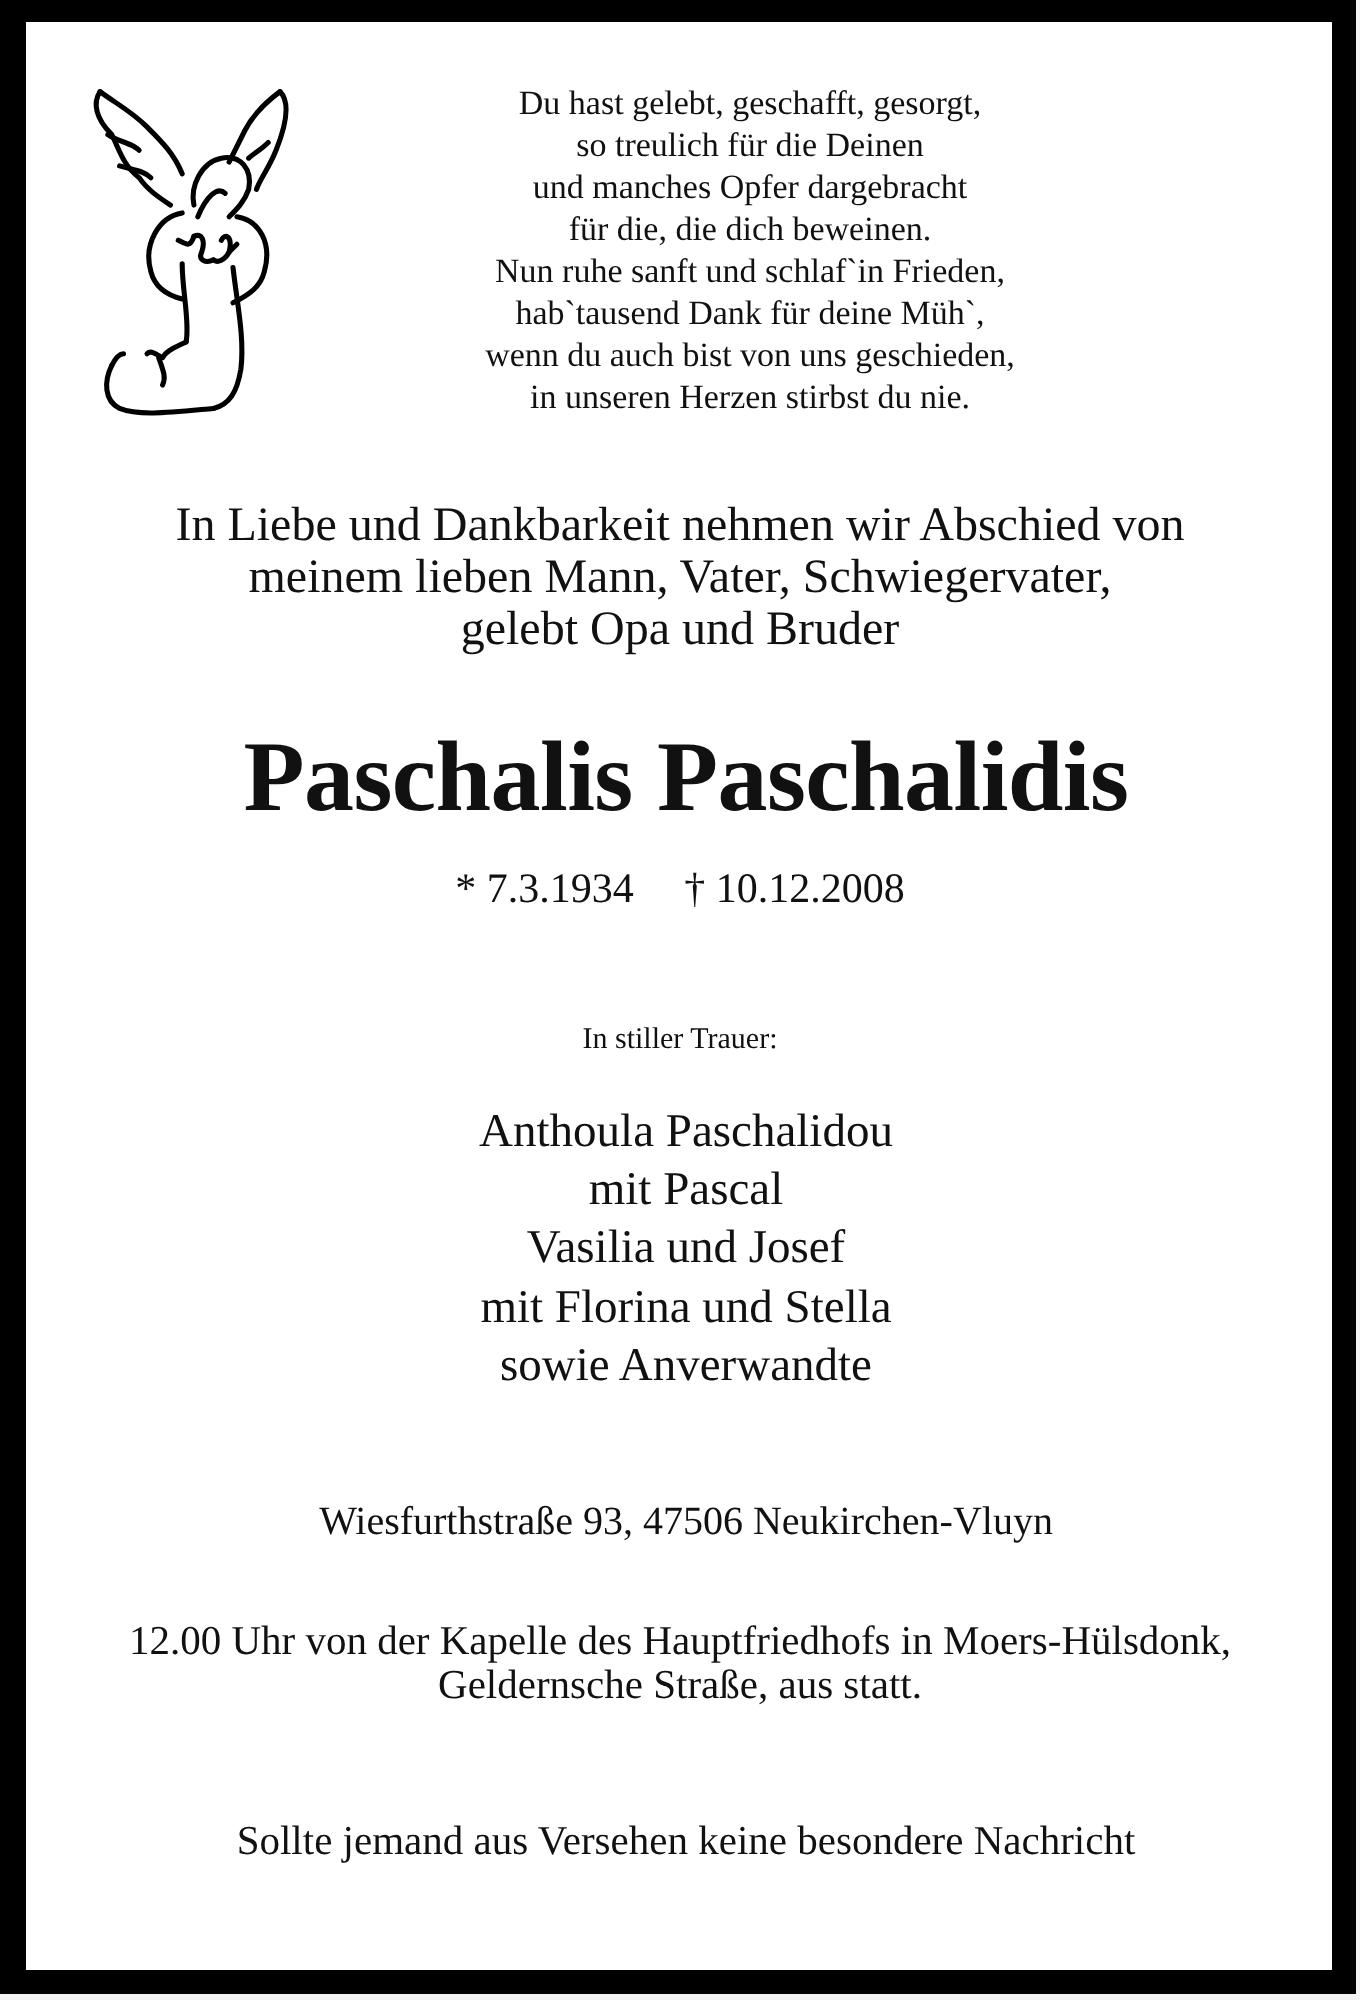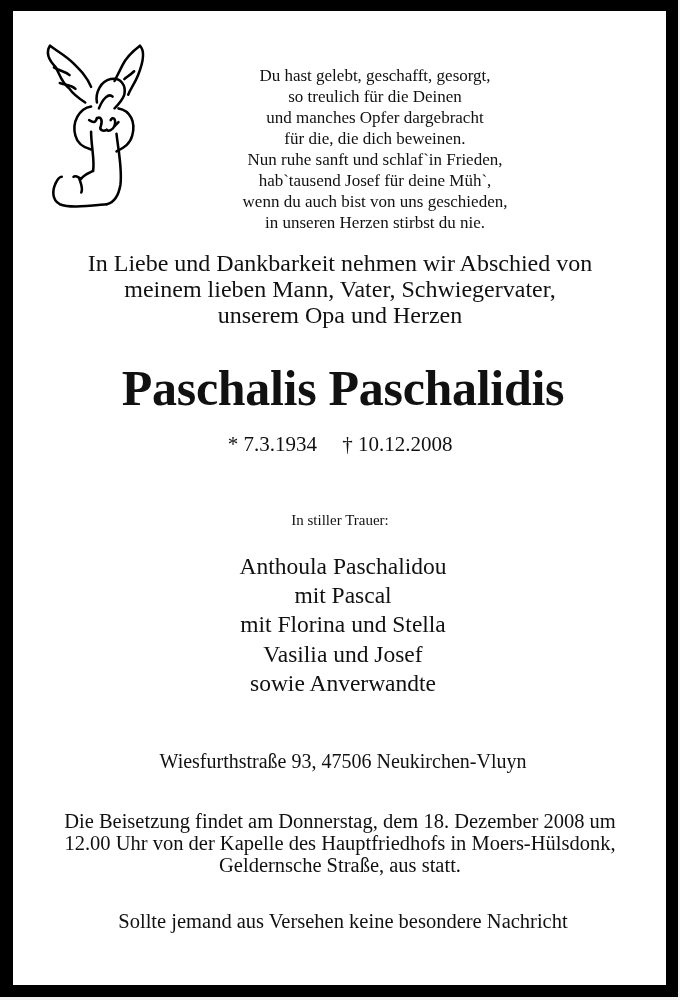--- a/index.html
+++ b/index.html
@@ -17,21 +17,21 @@
   }
   .outer-edge-b {
     position: absolute; left: 0; top: 997px; width: 680px; height: 3px; background: #f2f2f2;
   }
   .serif { font-family: "Liberation Serif", "DejaVu Serif", serif; color: #111111; }
   .block { position: absolute; text-align: center; white-space: nowrap; }
   .block div { display: block; }
 
   .angel { position: absolute; left: 36px; top: 38px; width: 118px; height: 176px; }
 
-  .poem { left: 205px; width: 340px; top: 41px; font-size: 17px; line-height: 21px; margin-top: 24px; }
+  .poem { left: 205px; width: 340px; top: 41px; font-size: 17px; line-height: 21px; }
   .intro { left: 40px; width: 600px; top: 250px; font-size: 24px; line-height: 26px; }
   .name { left: 40px; width: 606px; top: 360px; font-size: 50px; line-height: 56px; font-weight: bold; letter-spacing: -0.3px; }
   .dates { left: 40px; width: 600px; top: 431px; font-size: 21px; line-height: 26px; word-spacing: 0px; }
   .dates .gap { display: inline-block; width: 20px; }
   .mourning { left: 40px; width: 600px; top: 507px; font-size: 15px; line-height: 26px; }
   .family { left: 40px; width: 606px; top: 552px; font-size: 23.5px; line-height: 29.2px; }
   .address { left: 40px; width: 606px; top: 748px; font-size: 20px; line-height: 26px; }
   .ceremony { left: 30px; width: 620px; top: 810px; font-size: 20.5px; line-height: 22px; }
   .closing { left: 40px; width: 606px; top: 910px; font-size: 20.5px; line-height: 22px; }
 </style>
@@ -73,53 +73,52 @@
   <path d="M20 148 C22 144 24 142 26 142"></path>
   <path d="M44 144 C46 150 48 154 46 158"></path>
 </svg>
 
 <div class="block serif poem">
   <div>Du hast gelebt, geschafft, gesorgt,</div>
   <div>so treulich für die Deinen</div>
   <div>und manches Opfer dargebracht</div>
   <div>für die, die dich beweinen.</div>
   <div>Nun ruhe sanft und schlaf`in Frieden,</div>
-  <div>hab`tausend Josef für deine Müh`,</div>
+  <div>hab`tausend Dank für deine Müh`,</div>
   <div>wenn du auch bist von uns geschieden,</div>
   <div>in unseren Herzen stirbst du nie.</div>
 </div>
 
 <div class="block serif intro">
   <div>In Liebe und Dankbarkeit nehmen wir Abschied von</div>
   <div>meinem lieben Mann, Vater, Schwiegervater,</div>
-  <div>unserem Opa und Herzen</div>
+  <div>gelebt Opa und Bruder</div>
 </div>
 
 <div class="block serif name">Paschalis Paschalidis</div>
 
 <div class="block serif dates">
   <span>*</span>
   <span>7.3.1934</span><span class="gap"></span>
   <span>†</span>
   <span>10.12.2008</span>
 </div>
 
 <div class="block serif mourning">In stiller Trauer:</div>
 
 <div class="block serif family">
   <div>Anthoula Paschalidou</div>
   <div>mit Pascal</div>
+  <div>Vasilia und Josef</div>
   <div>mit Florina und Stella</div>
-  <div>Vasilia und Josef</div>
   <div>sowie Anverwandte</div>
 </div>
 
 <div class="block serif address">Wiesfurthstraße 93, 47506 Neukirchen-Vluyn</div>
 
 <div class="block serif ceremony">
-  <div>Die Beisetzung findet am Donnerstag, dem 18. Dezember 2008 um</div>
   <div>12.00 Uhr von der Kapelle des Hauptfriedhofs in Moers-Hülsdonk,</div>
   <div>Geldernsche Straße, aus statt.</div>
 </div>
 
 <div class="block serif closing">
   <div>Sollte jemand aus Versehen keine besondere Nachricht</div>
 </div>
 
 </body></html>

